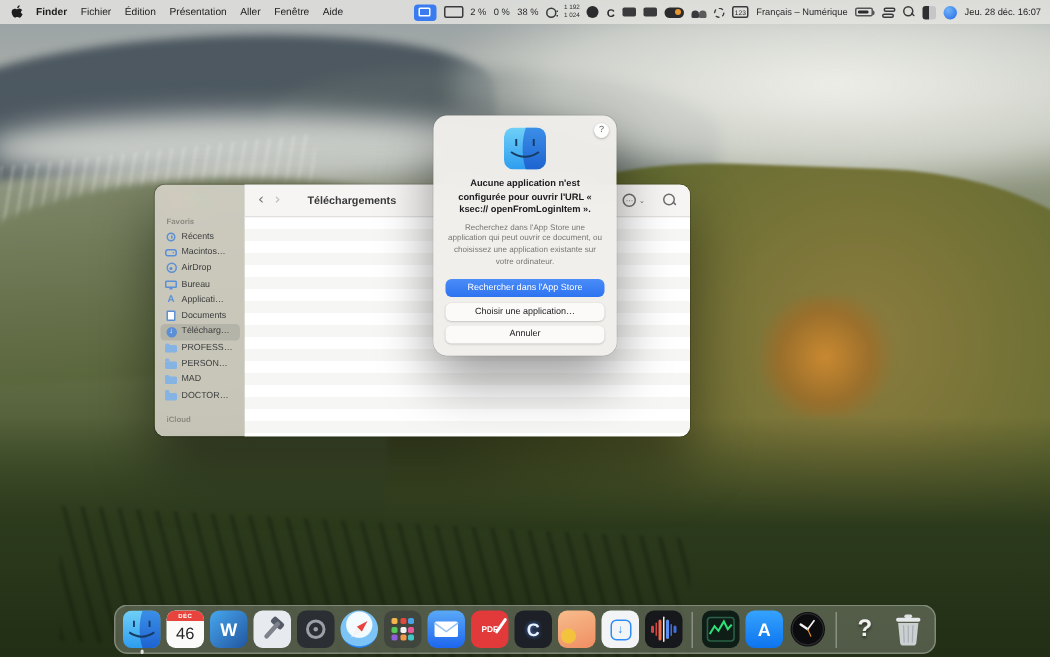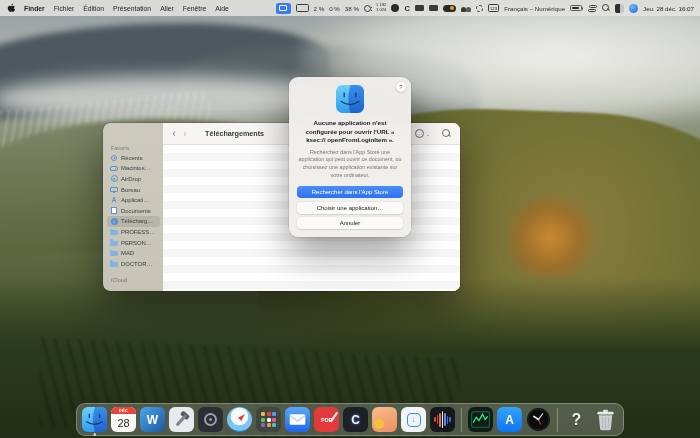--- a/index.html
+++ b/index.html
@@ -368,21 +368,21 @@
       <rect width="24" height="24" rx="5.5" fill="url(#fka)"></rect>
       <path d="M12.5 0 H18.5 A5.5 5.5 0 0 1 24 5.5 V18.5 A5.5 5.5 0 0 1 18.5 24 H12.5 C10 17 10 7 12.5 0 Z" fill="url(#fkb)"></path>
       <path d="M4 14 Q12 19.5 20 14" stroke="#173c63" stroke-width="1.2" fill="none"></path>
       <line x1="7" y1="6.5" x2="7" y2="10.5" stroke="#173c63" stroke-width="1.2"></line>
       <line x1="17" y1="6.5" x2="17" y2="10.5" stroke="#173c63" stroke-width="1.2"></line>
     </svg>
     <span class="dot"></span>
   </div>
   <div class="dk dk-cal">
     <span class="m">DÉC</span>
-    <span class="d">28</span>
+    <span class="d">46</span>
   </div>
   <div class="dk dk-word">
       <span>W</span>
     </div>
   <div class="dk dk-xcode">
       <span class="head"></span>
       <span class="handle"></span>
     </div>
   <div class="dk dk-dial">
       <span class="ring">

